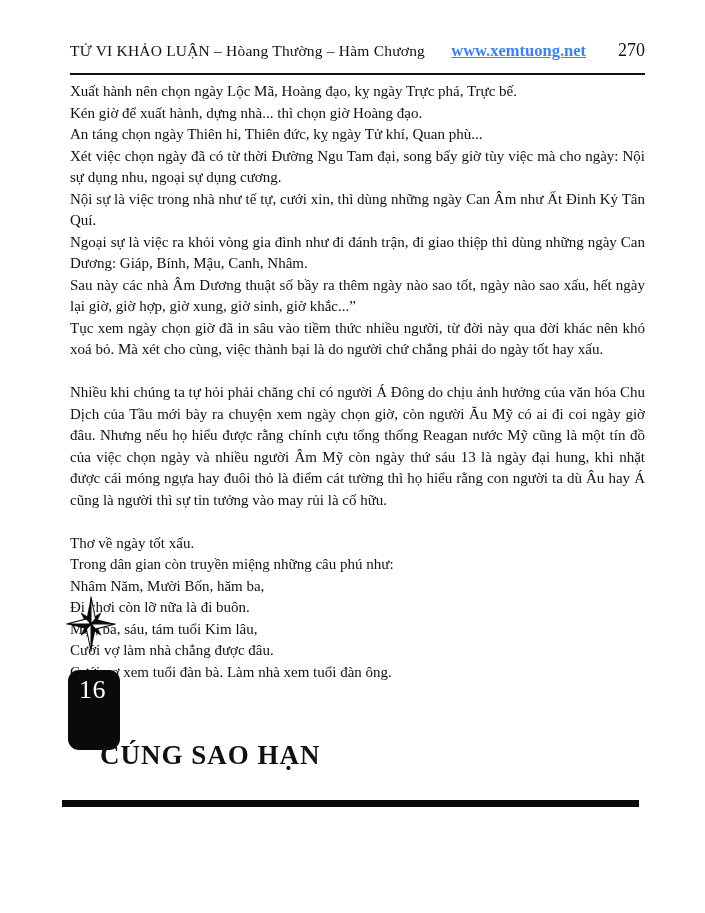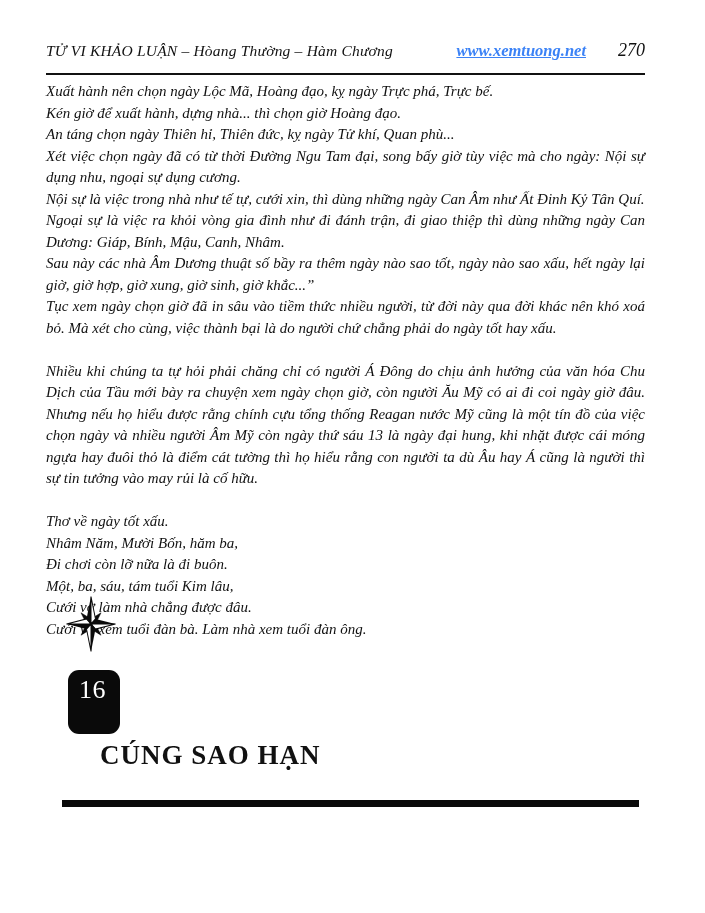--- a/index.html
+++ b/index.html
@@ -7,21 +7,21 @@
   .page {
     position: relative;
     width: 705px;
     height: 913px;
     margin: 0 auto;
     background: #ffffff;
     font-family: "Liberation Serif", "DejaVu Serif", serif;
     color: #111111;
     overflow: hidden;
   }
-  .content { padding: 0 60px 0 46px; font-style: italic; }
+  .content { padding: 0 60px 0 70px; }
 
   
   .header-row {
     display: flex;
     align-items: baseline;
     padding-top: 40px;
   }
   .book-title {
     font-size: 15.5px;
     letter-spacing: 0.2px;
@@ -62,21 +62,21 @@
     left: 66px;
     top: 596px;
     width: 50px;
     height: 56px;
   }
   .chapter-box {
     position: absolute;
     left: 68px;
     top: 670px;
     width: 52px;
-    height: 64px;
+    height: 80px;
     background: #0a0a0a;
     border-radius: 11px;
   }
   .chapter-number {
     color: #ffffff;
     font-size: 26px;
     padding: 5px 0 0 11px;
     letter-spacing: 0.5px;
   }
   .chapter-title {
@@ -114,20 +114,21 @@
       <p>Xuất hành nên chọn ngày Lộc Mã, Hoàng đạo, kỵ ngày Trực phá, Trực bế.</p>
       <p>Kén giờ để xuất hành, dựng nhà... thì chọn giờ Hoàng đạo.</p>
       <p>An táng chọn ngày Thiên hỉ, Thiên đức, kỵ ngày Tử khí, Quan phù...</p>
       <p>Xét việc chọn ngày đã có từ thời Đường Ngu Tam đại, song bấy giờ tùy việc mà cho ngày: Nội sự dụng nhu, ngoại sự dụng cương.</p>
       <p>Nội sự là việc trong nhà như tế tự, cưới xin, thì dùng những ngày Can Âm như Ất Đinh Kỷ Tân Quí.</p>
       <p>Ngoại sự là việc ra khỏi vòng gia đình như đi đánh trận, đi giao thiệp thì dùng những ngày Can Dương: Giáp, Bính, Mậu, Canh, Nhâm.</p>
       <p>Sau này các nhà Âm Dương thuật số bầy ra thêm ngày nào sao tốt, ngày nào sao xấu, hết ngày lại giờ, giờ hợp, giờ xung, giờ sinh, giờ khắc...”</p>
       <p>Tục xem ngày chọn giờ đã in sâu vào tiềm thức nhiều người, từ đời này qua đời khác nên khó xoá bỏ. Mà xét cho cùng, việc thành bại là do người chứ chẳng phải do ngày tốt hay xấu.</p>
       <p class="gap-before">Nhiều khi chúng ta tự hỏi phải chăng chỉ có người Á Đông do chịu ảnh hưởng của văn hóa Chu Dịch của Tầu mới bày ra chuyện xem ngày chọn giờ, còn người Ău Mỹ có ai đi coi ngày giờ đâu. Nhưng nếu họ hiểu được rằng chính cựu tổng thống Reagan nước Mỹ cũng là một tín đồ của việc chọn ngày và nhiều người Âm Mỹ còn ngày thứ sáu 13 là ngày đại hung, khi nhặt được cái móng ngựa hay đuôi thỏ là điểm cát tường thì họ hiểu rằng con người ta dù Âu hay Á cũng là người thì sự tin tưởng vào may rủi là cố hữu.</p>
       <p class="gap-before">Thơ về ngày tốt xấu.</p>
+      <p>Trong dân gian còn truyền miệng những câu phú như:</p>
       <p>Nhâm Năm, Mười Bốn, hăm ba,</p>
       <p>Đi chơi còn lỡ nữa là đi buôn.</p>
       <p>Một, ba, sáu, tám tuổi Kim lâu,</p>
       <p>Cưới vợ làm nhà chẳng được đâu.</p>
       <p>Cưới vợ xem tuổi đàn bà. Làm nhà xem tuổi đàn ông.</p>
     </div>
   </div>
 
   <div class="ornament">
     <svg viewBox="0 0 100 100" width="50" height="56" preserveAspectRatio="none">

